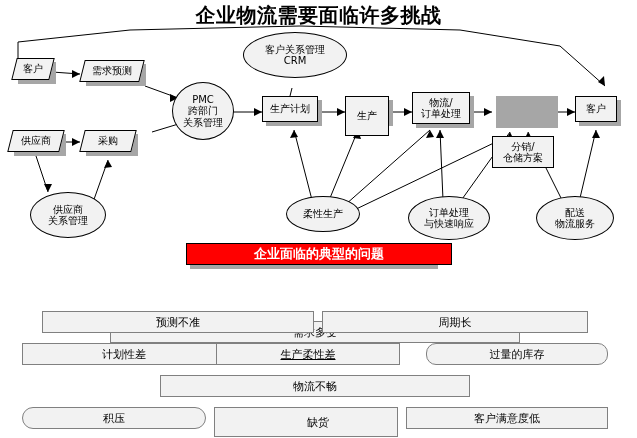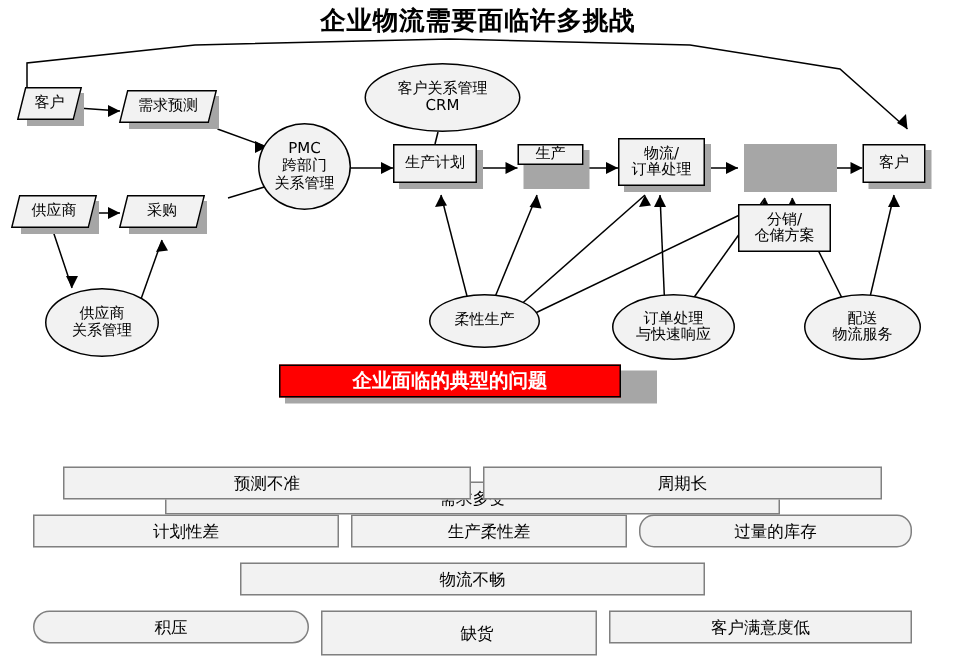--- a/index.html
+++ b/index.html
@@ -21,21 +21,21 @@
     position: absolute;
     left: 0; top: 0;
     width: 637px;
     height: 438px;
   }
   .title {
     position: absolute;
     left: 0; top: 2px;
     width: 637px;
     text-align: center;
-    font-size: 17px;
+    font-size: 20px;
     font-weight: bold;
     color: #000000;
     letter-spacing: 0.5px;
   }
   .node {
     position: absolute;
     box-sizing: border-box;
     font-size: 10px;
     color: #000000;
     display: flex;
@@ -188,37 +188,37 @@
   <div class="node skewbox" style="left:82px;top:130px;width:52px;height:22px;">
     <span>采购</span>
   </div>
 
   <div class="node ellipse" style="left:172px;top:82px;width:62px;height:58px;">
     <span>PMC
 跨部门
 关系管理</span>
   </div>
 
-  <div class="node ellipse" style="left:243px;top:42px;width:104px;height:46px;">
+  <div class="node ellipse" style="left:243px;top:32px;width:104px;height:46px;">
     <span>客户关系管理
 CRM</span>
   </div>
 
   <div class="node ellipse" style="left:30px;top:192px;width:76px;height:46px;">
     <span>供应商
 关系管理</span>
   </div>
 
   <div class="shadow" style="left:266px;top:100px;width:56px;height:26px;"></div>
   <div class="node box" style="left:262px;top:96px;width:56px;height:26px;">
     <span>生产计划</span>
   </div>
 
   <div class="shadow" style="left:349px;top:100px;width:44px;height:26px;"></div>
-  <div class="node box" style="left:345px;top:96px;width:44px;height:14px;">
+  <div class="node box" style="left:345px;top:96px;width:44px;height:40px;">
     <span>生产</span>
   </div>
 
   <div class="shadow" style="left:416px;top:96px;width:58px;height:32px;"></div>
   <div class="node box" style="left:412px;top:92px;width:58px;height:32px;">
     <span>物流/
 订单处理</span>
   </div>
 
   <div class="shadow" style="left:496px;top:96px;width:62px;height:32px;"></div>
@@ -240,39 +240,39 @@
     <span>订单处理
 与快速响应</span>
   </div>
 
   <div class="node ellipse" style="left:536px;top:196px;width:78px;height:44px;">
     <span>配送
 物流服务</span>
   </div>
 
   <div class="shadow" style="left:190px;top:247px;width:248px;height:22px;"></div>
-  <div class="redbar" style="left:186px;top:243px;width:228px;height:22px;">
+  <div class="redbar" style="left:186px;top:243px;width:266px;height:22px;">
     <span>企业面临的典型的问题</span>
   </div>
 
   <div class="barbox" style="left:110px;top:279px;width:410px;height:22px;margin-top:42px;">
     <span>需求多变</span>
   </div>
 
   <div class="barbox" style="left:42px;top:311px;width:272px;height:22px;">
     <span>预测不准</span>
   </div>
   <div class="barbox" style="left:322px;top:311px;width:266px;height:22px;">
     <span>周期长</span>
   </div>
 
   <div class="barbox" style="left:22px;top:343px;width:204px;height:22px;">
     <span>计划性差</span>
   </div>
-  <div class="barbox" style="left:234px;top:343px;width:184px;height:22px;">
+  <div class="barbox" style="left:216px;top:343px;width:184px;height:22px;text-decoration:underline;">
     <span>生产柔性差</span>
   </div>
   <div class="barbox" style="left:426px;top:343px;width:182px;height:22px;border-radius:10px;">
     <span>过量的库存</span>
   </div>
 
   <div class="barbox" style="left:160px;top:375px;width:310px;height:22px;">
     <span>物流不畅</span>
   </div>
 

